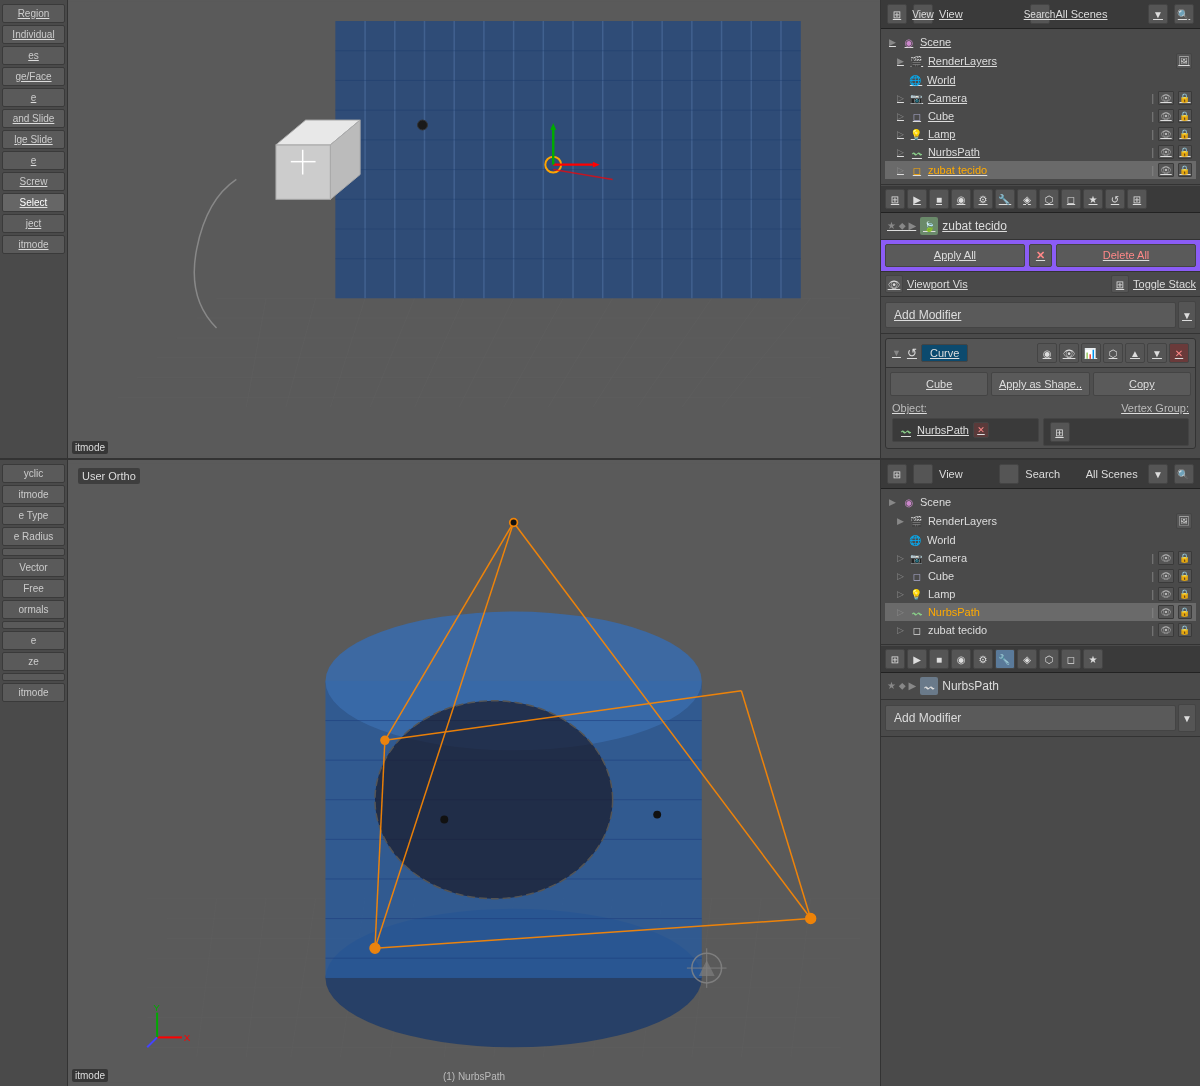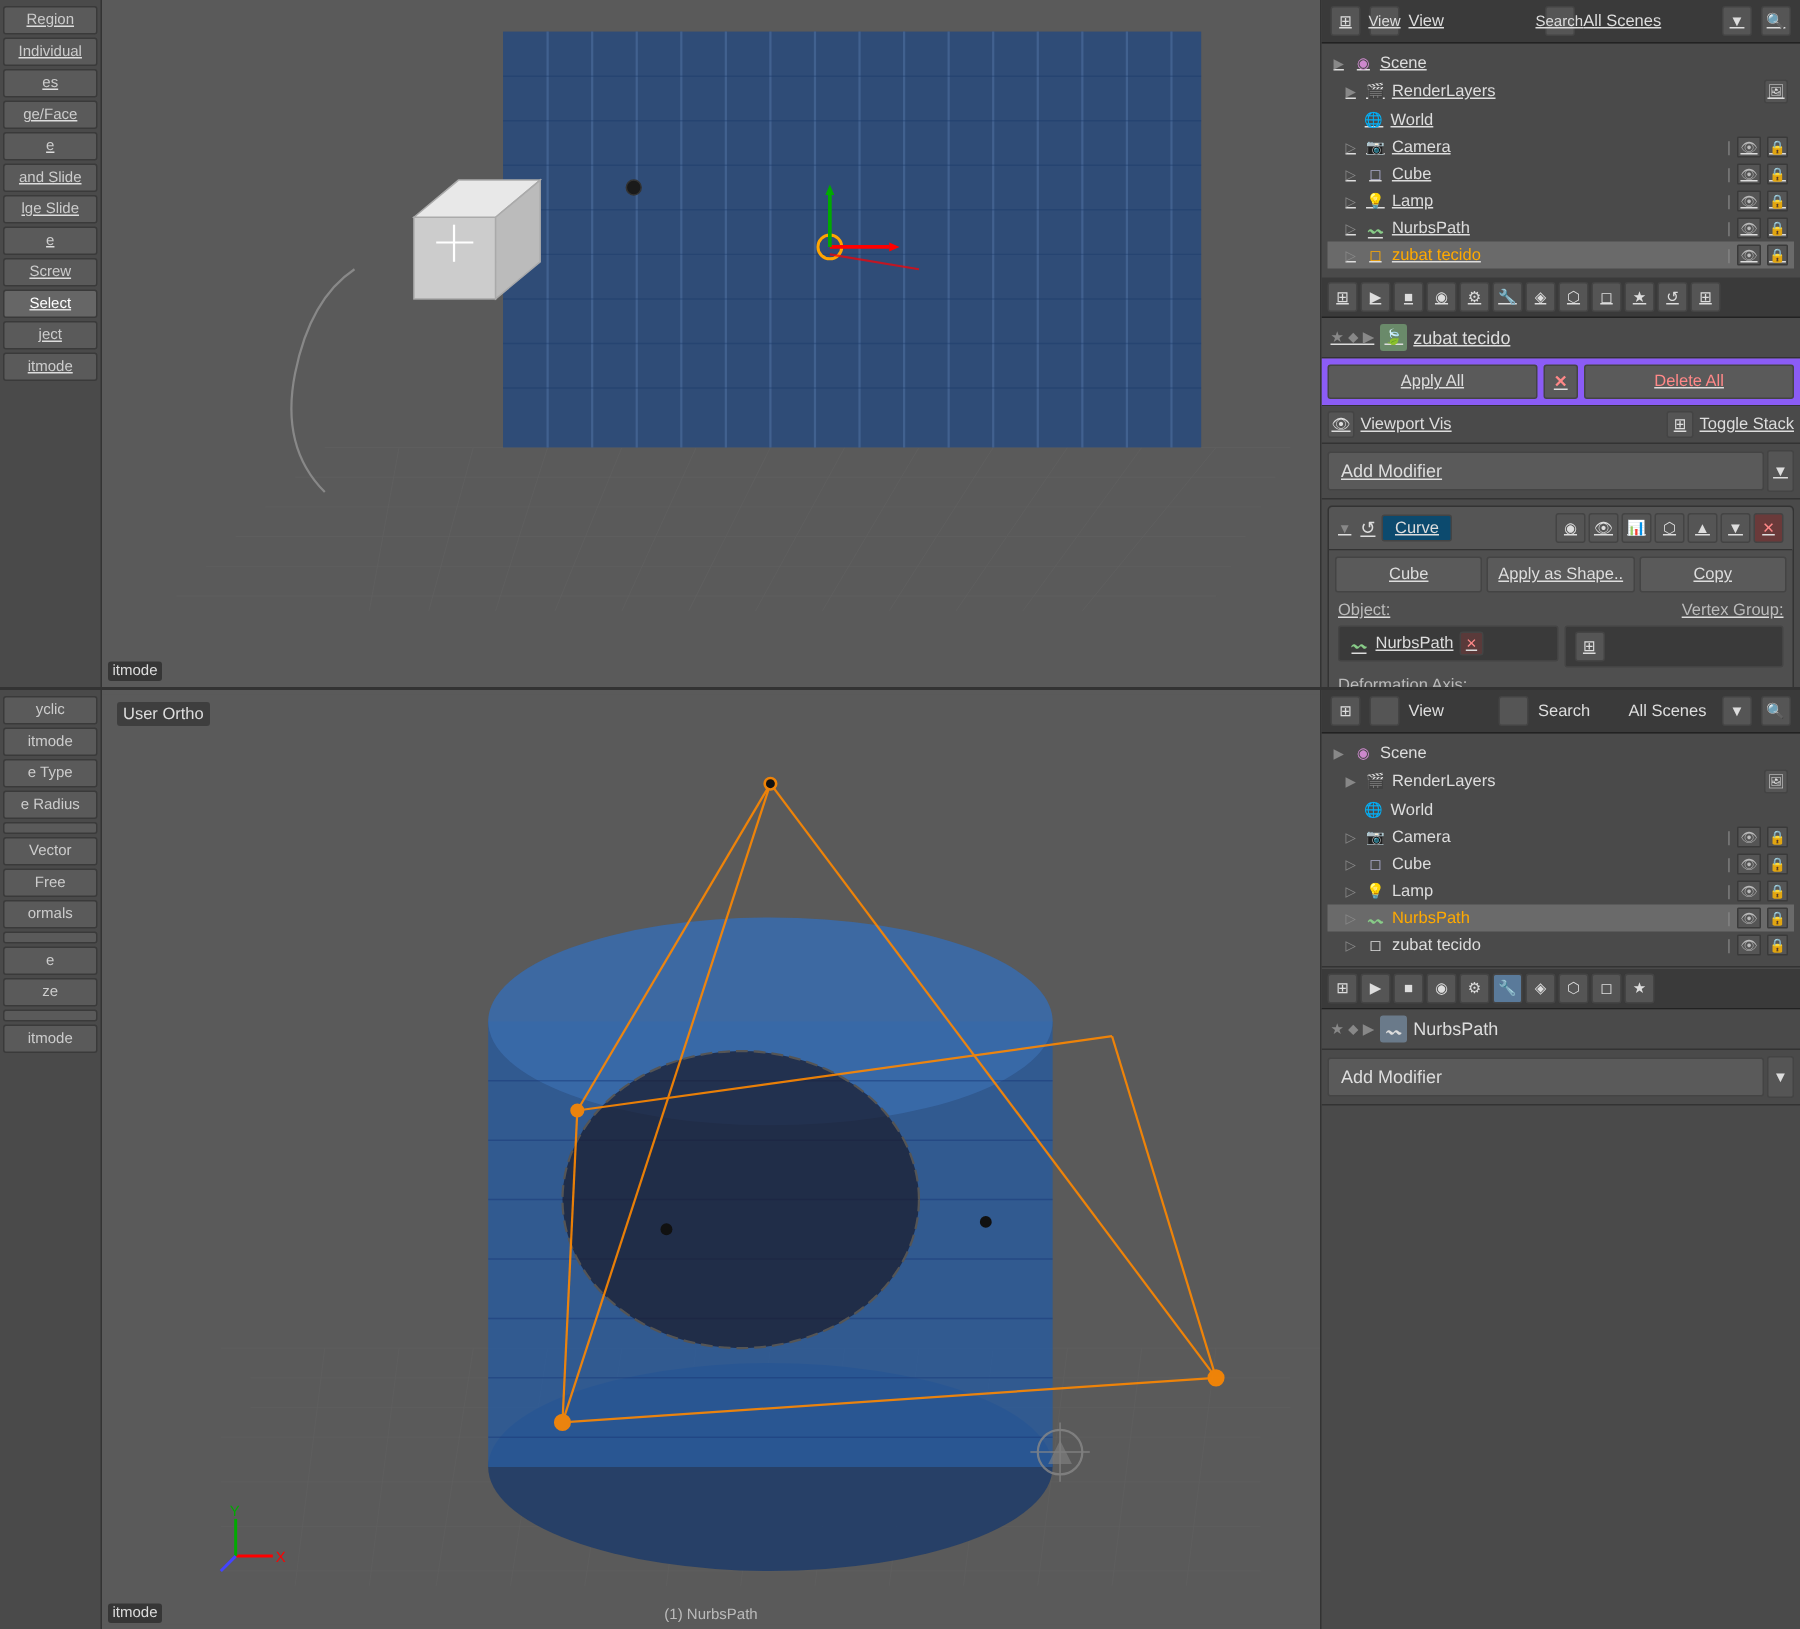--- a/index.html
+++ b/index.html
@@ -794,24 +794,20 @@
               <div class="field-x-btn">✕</div>
             </div>
           </div>
           <div class="col-half">
             <div class="input-field">
               <div class="field-grid-icon">⊞</div>
             </div>
           </div>
         </div>
 
-        <div class="deform-section">
-          <span class="row-label">Deformation Axis:</span>
-          
-        </div>
       </div>
 
     </div>
   </div>
 
   <div class="bottom-half">
 
     <div class="left-sidebar-bottom">
       <div class="sidebar-item">yclic</div>
       <div class="sidebar-item">itmode</div>

